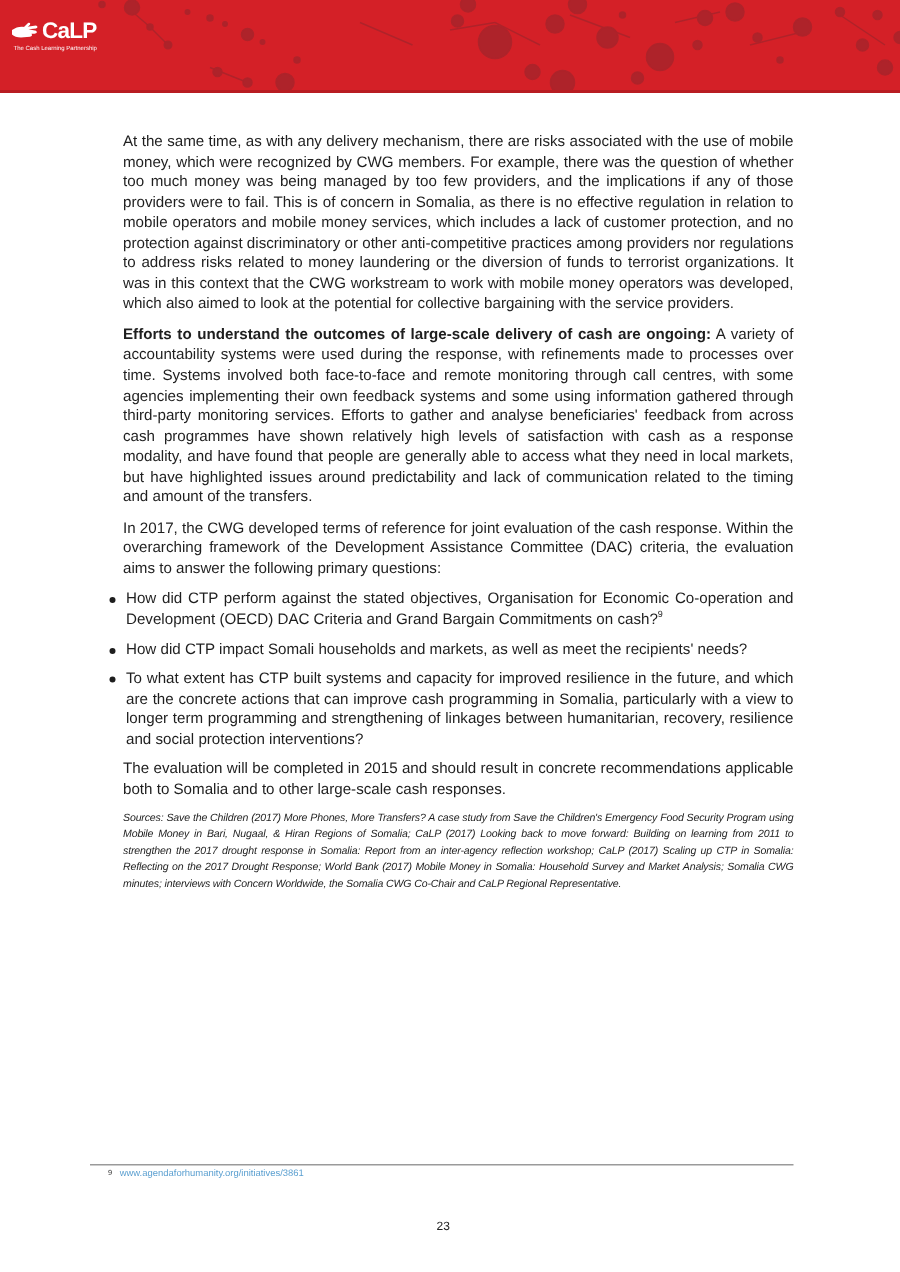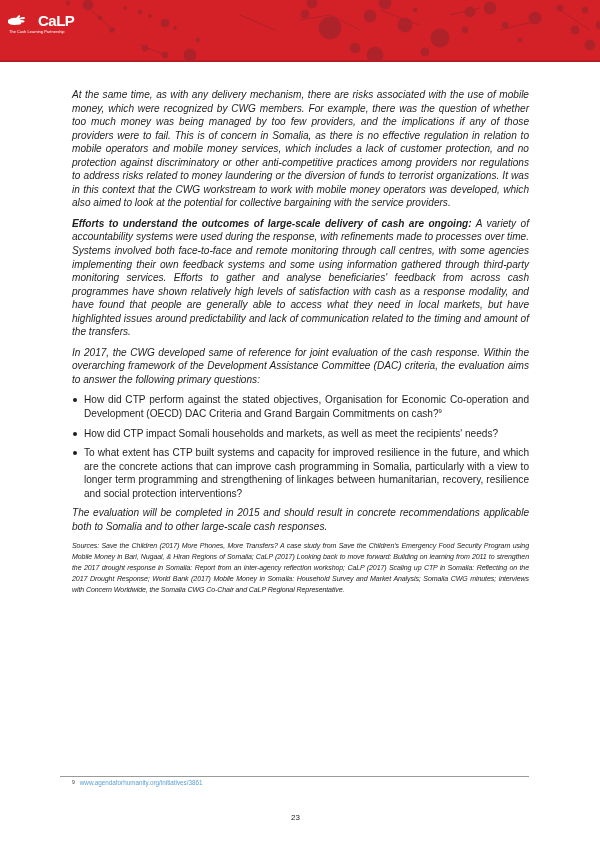--- a/index.html
+++ b/index.html
@@ -3,25 +3,25 @@
 <meta charset="utf-8">
 <style>
   html, body { margin:0; padding:0; }
   body { width:600px; height:848px; background:#ffffff; position:relative; overflow:hidden;
          font-family:"Liberation Sans", sans-serif; color:#1e1e1e; }
   .header { position:absolute; left:0; top:0; width:600px; height:62px; background:#d42027; overflow:hidden; }
   .header .bottom-rule { position:absolute; left:0; bottom:0; width:600px; height:2px; background:#b81c22; }
   .dots { position:absolute; left:0; top:0; width:600px; height:62px; }
   .logo { position:absolute; left:8px; top:12px; display:flex; align-items:center; }
   .logo-mark { width:18px; height:12px; }
-  .logo-text { color:#fff; font-weight:bold; font-size:15px; margin-left:12px; letter-spacing:-0.5px; }
+  .logo-text { color:#fff; font-weight:bold; font-size:15px; margin-left:2px; letter-spacing:-0.5px; }
   .logo-tag { position:absolute; left:9px; top:29px; color:#fff; font-size:4px; white-space:nowrap; }
   .running-title { position:absolute; left:178px; top:45px; color:#fff; font-size:8.3px; letter-spacing:-0.1px; white-space:nowrap; }
   .content { position:absolute; left:72px; top:88px; width:457px; font-size:10.1px; line-height:13.55px; text-align:justify; }
-  .content p { margin:0 0 7px 0;font-style:italic; }
+  .content p { margin:0 0 7px 10px; }
   .content b { font-weight:bold; }
   ul.bullets { list-style:none; margin:0 0 6px 0; padding:0; }
   ul.bullets li { position:relative; padding-left:12px; margin-bottom:6px; }
   ul.bullets li .dot { position:absolute; left:1px; top:5px; width:4px; height:4px; border-radius:50%; background:#1e1e1e; }
   sup { font-size:6px; line-height:0; }
   .sources { font-style:italic; font-size:7.05px; line-height:11px; margin-top:1px !important; letter-spacing:-0.1px; }
   .footnote-rule { position:absolute; left:60px; top:776px; width:469px; height:1px; background:#9a9a9a; }
   .footnote { position:absolute; left:72px; top:779px; font-size:6.3px; color:#5a9fd0; white-space:nowrap; }
   .footnote .num { color:#333; margin-right:5px; position:relative; top:-1px; font-size:5px; }
   .page-number { position:absolute; left:291px; top:813px; font-size:8px; color:#222;text-align:center; }
@@ -86,21 +86,21 @@
     </svg>
     <span class="logo-text">CaLP</span>
   </div>
   <div class="logo-tag">The Cash Learning Partnership</div>
   <div class="bottom-rule"></div>
 </div>
 
 <div class="content">
   <p>At the same time, as with any delivery mechanism, there are risks associated with the use of mobile money, which were recognized by CWG members. For example, there was the question of whether too much money was being managed by too few providers, and the implications if any of those providers were to fail. This is of concern in Somalia, as there is no effective regulation in relation to mobile operators and mobile money services, which includes a lack of customer protection, and no protection against discriminatory or other anti-competitive practices among providers nor regulations to address risks related to money laundering or the diversion of funds to terrorist organizations. It was in this context that the CWG workstream to work with mobile money operators was developed, which also aimed to look at the potential for collective bargaining with the service providers.</p>
   <p><b>Efforts to understand the outcomes of large-scale delivery of cash are ongoing:</b><span> A variety of accountability systems were used during the response, with refinements made to processes over time. Systems involved both face-to-face and remote monitoring through call centres, with some agencies implementing their own feedback systems and some using information gathered through third-party monitoring services. Efforts to gather and analyse beneficiaries' feedback from across cash programmes have shown relatively high levels of satisfaction with cash as a response modality, and have found that people are generally able to access what they need in local markets, but have highlighted issues around predictability and lack of communication related to the timing and amount of the transfers.</span></p>
-  <p>In 2017, the CWG developed same of reference for joint evaluation of the cash response. Within the overarching framework of the Development Assistance Committee (DAC) criteria, the evaluation aims to answer the following primary questions:</p>
+  <p>In 2017, the CWG developed terms of reference for joint evaluation of the cash response. Within the overarching framework of the Development Assistance Committee (DAC) criteria, the evaluation aims to answer the following primary questions:</p>
   <ul class="bullets">
     <li><span class="dot"></span><span>How did CTP perform against the stated objectives, Organisation for Economic Co-operation and Development (OECD) DAC Criteria and Grand Bargain Commitments on cash?</span><sup>9</sup></li>
     <li><span class="dot"></span><span>How did CTP impact Somali households and markets, as well as meet the recipients' needs?</span></li>
     <li><span class="dot"></span><span>To what extent has CTP built systems and capacity for improved resilience in the future, and which are the concrete actions that can improve cash programming in Somalia, particularly with a view to longer term programming and strengthening of linkages between humanitarian, recovery, resilience and social protection interventions?</span></li>
   </ul>
   <p>The evaluation will be completed in 2015 and should result in concrete recommendations applicable both to Somalia and to other large-scale cash responses.</p>
   <p class="sources">Sources: Save the Children (2017) More Phones, More Transfers? A case study from Save the Children's Emergency Food Security Program using Mobile Money in Bari, Nugaal, &amp; Hiran Regions of Somalia; CaLP (2017) Looking back to move forward: Building on learning from 2011 to strengthen the 2017 drought response in Somalia: Report from an inter-agency reflection workshop; CaLP (2017) Scaling up CTP in Somalia: Reflecting on the 2017 Drought Response; World Bank (2017) Mobile Money in Somalia: Household Survey and Market Analysis; Somalia CWG minutes; interviews with Concern Worldwide, the Somalia CWG Co-Chair and CaLP Regional Representative.</p>
 </div>
 
 <div class="footnote-rule"></div>

